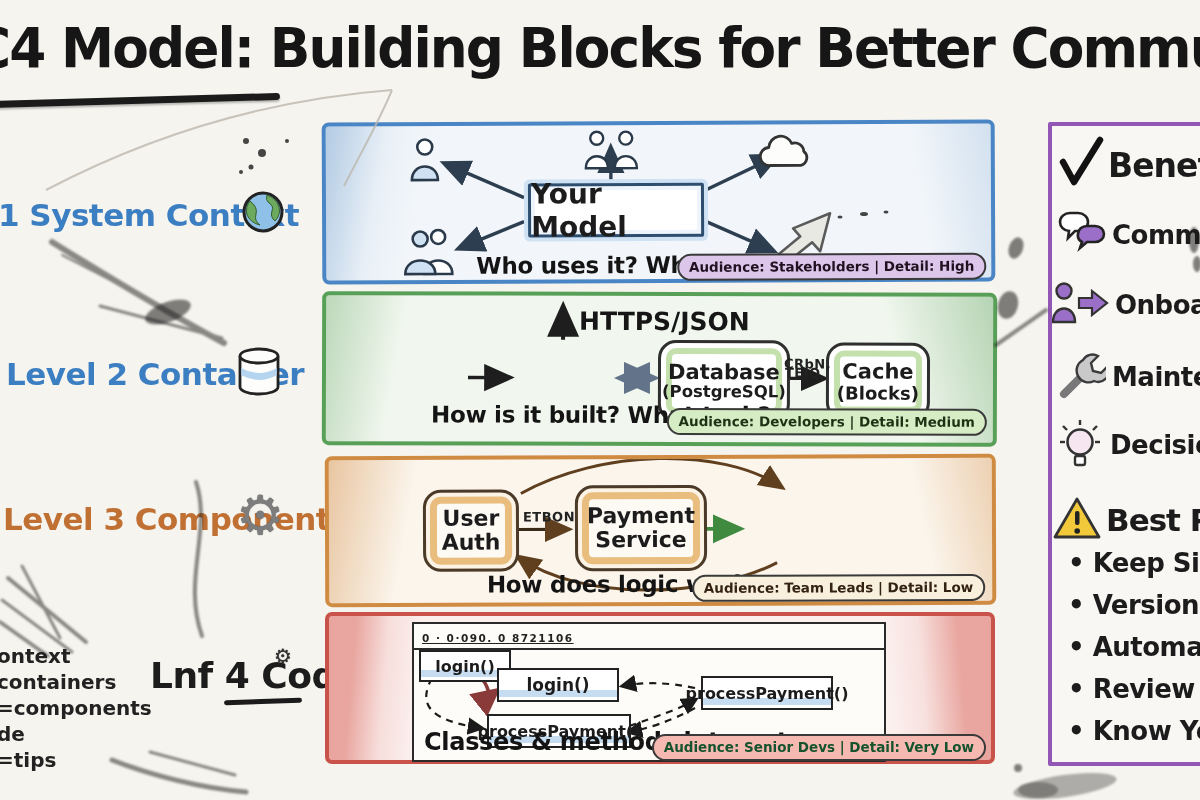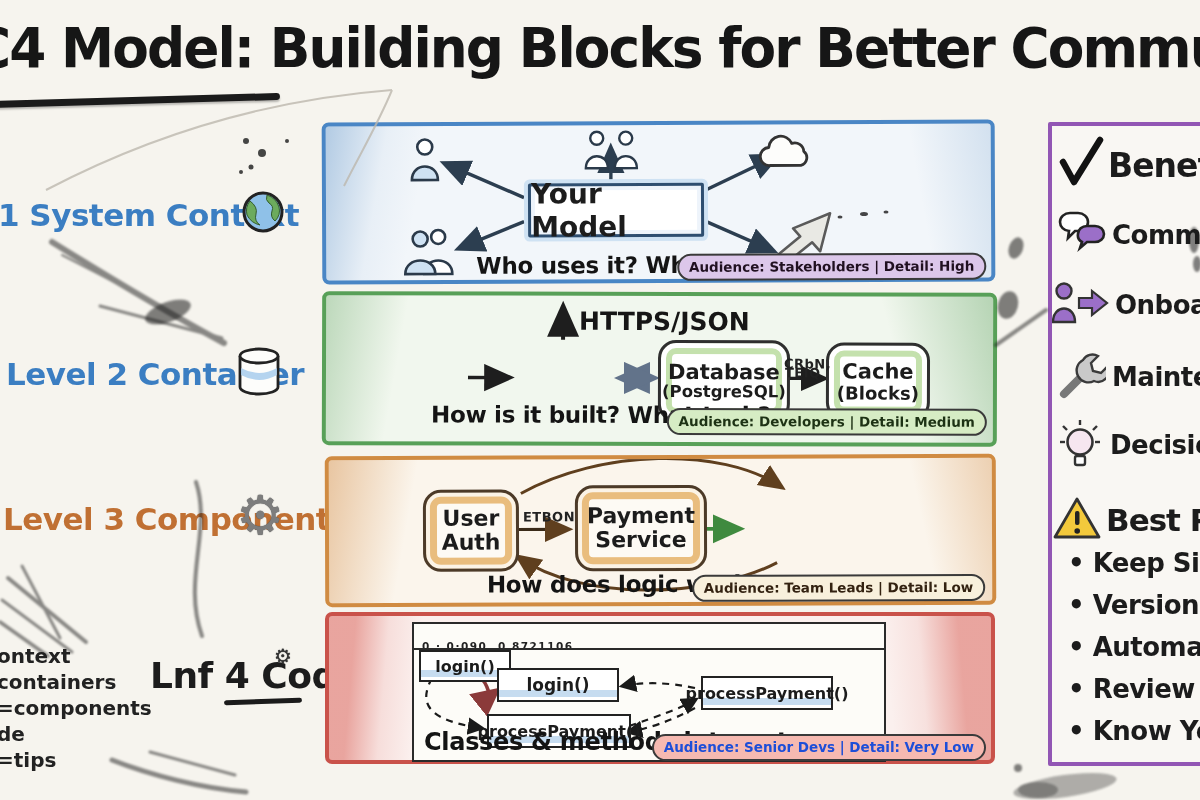--- a/index.html
+++ b/index.html
@@ -33,40 +33,40 @@
         linear-gradient(95deg,rgba(215,90,80,.5) 0 4%,rgba(215,90,80,.12) 9%,rgba(215,90,80,0) 14%),
         linear-gradient(265deg,rgba(215,90,80,.5) 0 5%,rgba(215,90,80,.1) 11%,rgba(215,90,80,0) 16%),#fbf0ee;}
   .lvlbox svg.arrows{position:absolute;left:0;top:0;pointer-events:none;}
   
   .caption{font-size:23px;font-weight:bold;letter-spacing:-.3px;text-align:center;white-space:nowrap;color:#141414;}
   .badge{border:2px solid #3a3a3a;border-radius:16px;font-size:13.5px;font-weight:bold;
          padding:3px 10px 4px;white-space:nowrap;color:#201020;}
   .badge.b1{background:#dcc7ea;}
   .badge.b2{background:#d6ecc4;color:#1d3214;}
   .badge.b3{background:#f8f0dc;color:#332211;}
-  .badge.b4{background:#f6b9b1;color:#1d4ed8;}
+  .badge.b4{background:#f6b9b1;color:#14532d;}
   
   .yoursystem{border:3px solid #2e4e70;background:#fff;box-shadow:0 0 0 4px #cfe2f3,inset 0 0 0 4px #eef4fb;
          display:flex;align-items:center;justify-content:center;font-size:28px;font-weight:bold;border-radius:2px;}
   
   .gnode{border:3px solid #2f2f2f;border-radius:18px;background:#fff;
          box-shadow:inset 0 0 0 5px #fff,inset 0 0 0 11px #c4e1ad;
          display:flex;flex-direction:column;align-items:center;justify-content:center;
          font-weight:bold;text-align:center;line-height:1.08;}
   .gnode .n1{font-size:21px;} .gnode .n2{font-size:18px;}
   .onode{border:3px solid #4c3a28;border-radius:18px;background:#fdfaf4;
          box-shadow:inset 0 0 0 4px #fbf3e6,inset 0 0 0 11px #e9bd7e;
          display:flex;flex-direction:column;align-items:center;justify-content:center;
          font-weight:bold;text-align:center;line-height:1.08;}
   .onode .n1,.onode .n2{font-size:22px;}
   .arrow-lbl{font-size:13px;font-weight:bold;letter-spacing:.5px;color:#222;white-space:nowrap;}
   .proto-lbl{font-size:25px;font-weight:bold;color:#161616;white-space:nowrap;}
   
   .codepanel{border:2.5px solid #2a2a2a;background:#fdfcf8;}
-  .codechrome{font-size:10.5px;font-weight:bold;letter-spacing:1.5px;color:#222;padding:16px 0 0 8px;white-space:nowrap;}
+  .codechrome{font-size:10.5px;font-weight:bold;letter-spacing:1.5px;color:#222;padding:8px 0 0 8px;white-space:nowrap;text-decoration:underline;}
   .coderule{position:absolute;left:0;top:24px;width:100%;height:2px;background:#2a2a2a;}
   .mbox{border:2.5px solid #222;background-color:#fff;
         background-image:linear-gradient(to bottom,rgba(0,0,0,0) 66%,#c6dcf0 66%,#c6dcf0 90%,rgba(0,0,0,0) 90%);
         display:flex;align-items:center;justify-content:center;font-weight:bold;white-space:nowrap;}
   
   .rpanel{left:1048px;top:122px;width:168px;height:636px;border:4px solid #9256b4;
           background:rgba(252,250,247,.55);border-radius:2px;}
   .bh{font-size:33px;font-weight:bold;letter-spacing:-1px;white-space:nowrap;}
   .bitem{font-size:26px;font-weight:bold;letter-spacing:-.5px;white-space:nowrap;}
   .bullet{font-size:26px;font-weight:bold;letter-spacing:-.5px;white-space:nowrap;}

